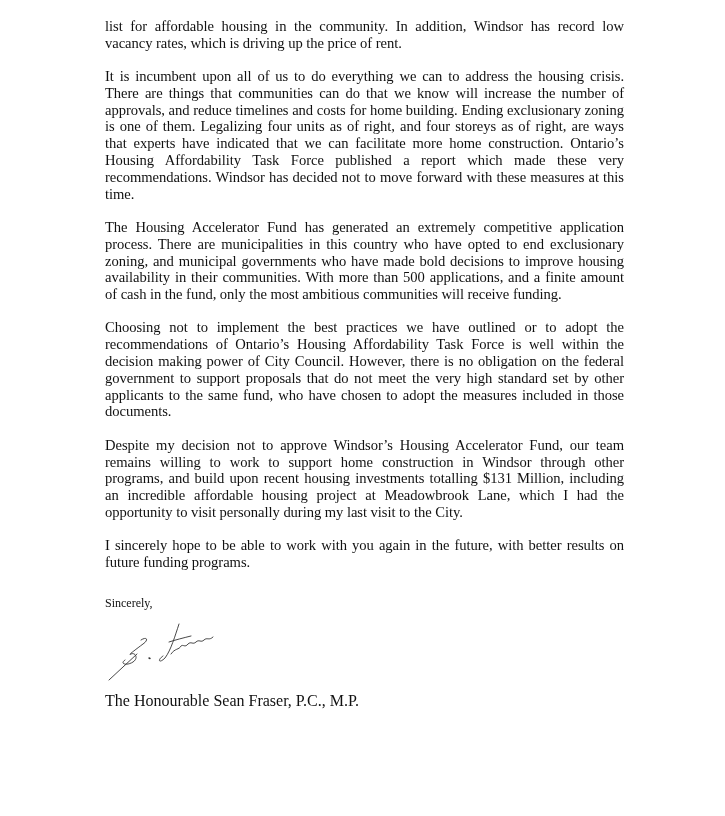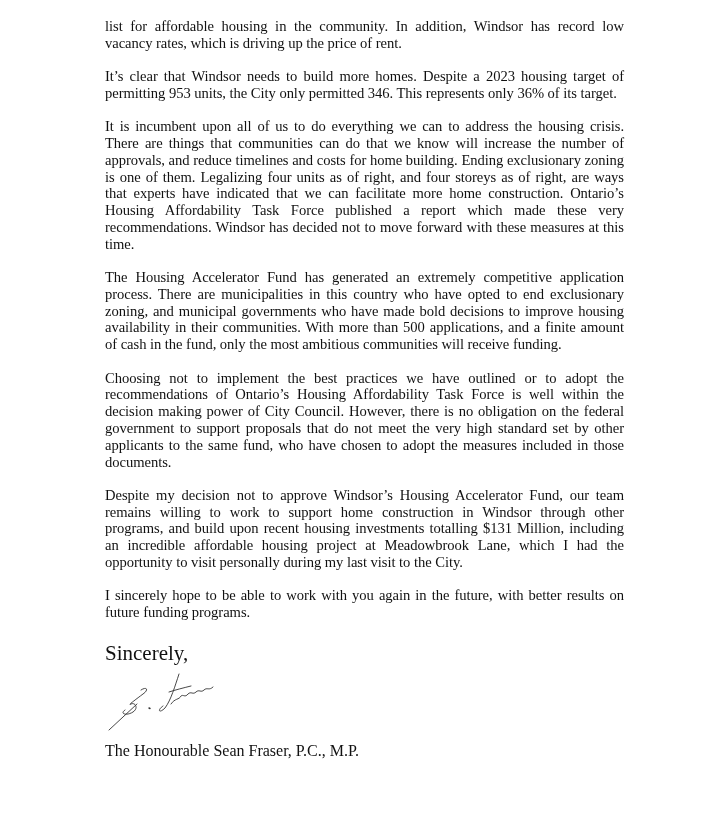--- a/index.html
+++ b/index.html
@@ -22,21 +22,21 @@
     width: 519px;
   }
   .para {
     font-size: 14.6px;
     line-height: 16.8px;
     text-align: justify;
     margin: 0 0 16.5px 0;
     letter-spacing: -0.05px;
   }
   .closing {
-    font-size: 21px;
+    font-size: 12px;
     line-height: 16.8px;
     margin: 0;
   }
   .sig-block {
     position: relative;
     height: 80px;
   }
   .signature {
     position: absolute;
     left: 0px;
@@ -48,21 +48,20 @@
     font-size: 16px;
     line-height: 17px;
     margin: 0;
   }
 </style>
 </head>
 <body>
 
 <div class="page">
   <p class="para">list for affordable housing in the community. In addition, Windsor has record low vacancy rates, which is driving up the price of rent.</p>
-  <p class="para">It’s clear that Windsor needs to build more homes. Despite a 2023 housing target of permitting 953 units, the City only permitted 346. This represents only 36% of its target.</p>
   <p class="para">It is incumbent upon all of us to do everything we can to address the housing crisis. There are things that communities can do that we know will increase the number of approvals, and reduce timelines and costs for home building. Ending exclusionary zoning is one of them. Legalizing four units as of right, and four storeys as of right, are ways that experts have indicated that we can facilitate more home construction. Ontario’s Housing Affordability Task Force published a report which made these very recommendations. Windsor has decided not to move forward with these measures at this time.</p>
   <p class="para">The Housing Accelerator Fund has generated an extremely competitive application process. There are municipalities in this country who have opted to end exclusionary zoning, and municipal governments who have made bold decisions to improve housing availability in their communities. With more than 500 applications, and a finite amount of cash in the fund, only the most ambitious communities will receive funding.</p>
   <p class="para">Choosing not to implement the best practices we have outlined or to adopt the recommendations of Ontario’s Housing Affordability Task Force is well within the decision making power of City Council. However, there is no obligation on the federal government to support proposals that do not meet the very high standard set by other applicants to the same fund, who have chosen to adopt the measures included in those documents.</p>
   <p class="para">Despite my decision not to approve Windsor’s Housing Accelerator Fund, our team remains willing to work to support home construction in Windsor through other programs, and build upon recent housing investments totalling $131 Million, including an incredible affordable housing project at Meadowbrook Lane, which I had the opportunity to visit personally during my last visit to the City.</p>
   <p class="para" style="margin-bottom:24px;">I sincerely hope to be able to work with you again in the future, with better results on future funding programs.</p>
 
   <p class="closing">Sincerely,</p>
 
   <div class="sig-block">
     <svg class="signature" viewBox="0 0 120 70" aria-label="signature">

